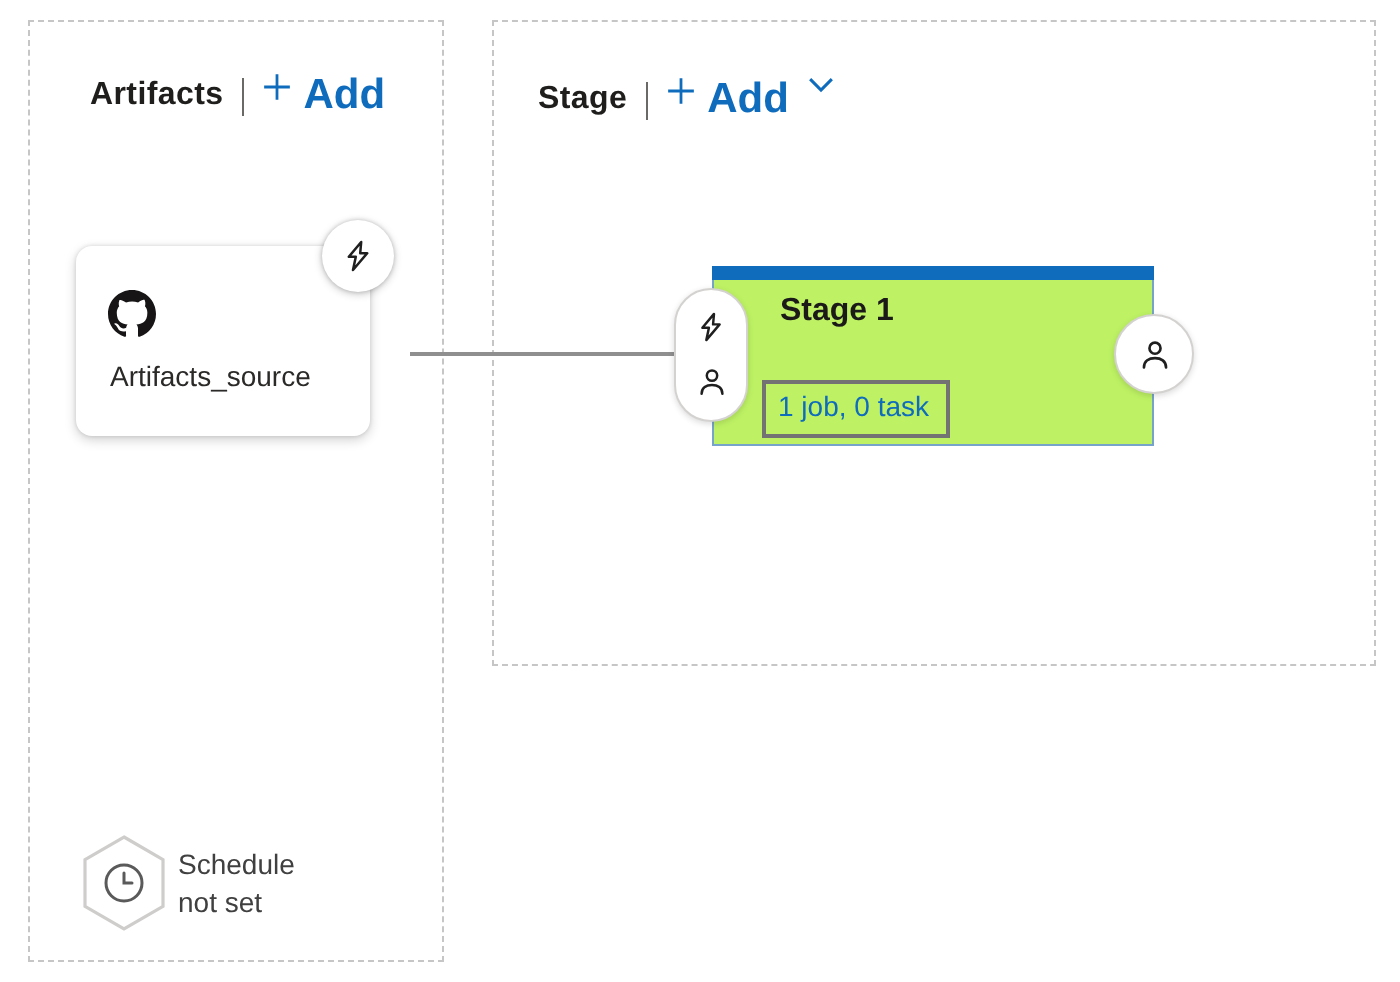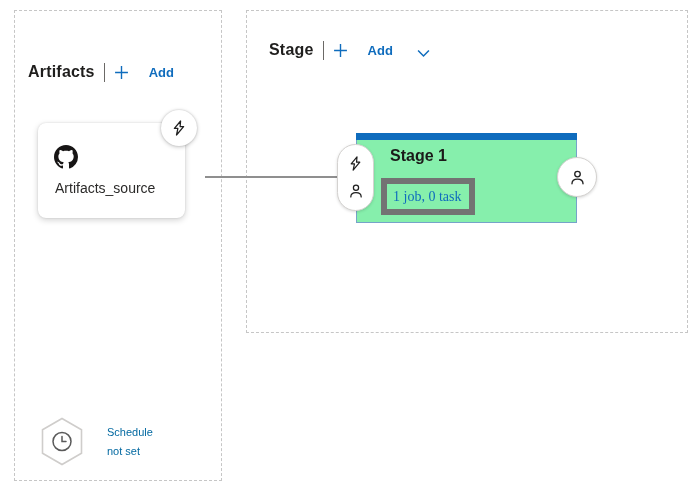--- a/index.html
+++ b/index.html
@@ -11,27 +11,27 @@
   .panel {
     position:absolute; border:1px dashed #c6c6c6; background:#ffffff;
     box-sizing:border-box;
   }
   .panel-artifacts { left:14px; top:10px; width:208px; height:471px; }
   .panel-stages   { left:246px; top:10px; width:442px; height:323px; }
 
   .panel-header {
     position:absolute; display:flex; align-items:center; gap:9px; height:24px;
   }
-  .hdr-artifacts { left:28px; top:36px;margin-top:24px; }
+  .hdr-artifacts { left:45px; top:36px; }
   .hdr-stages    { left:269px; top:38px; }
   .panel-title { font-size:16px; font-weight:700; color:#1f1e1d; letter-spacing:.2px; }
   .hdr-divider { width:1px; height:19px; background:#6b6966; }
   .add-button {
-    display:flex; align-items:flex-end; gap:20px; color:#0f6cbd; cursor:pointer;
-    font-size:13px; font-weight:600;
+    display:flex; align-items:flex-start; gap:6px; color:#0f6cbd; cursor:pointer;
+    font-size:21px; font-weight:600;
   }
   .add-button svg { display:block; }
 
   .artifact-card {
     position:absolute; width:147px; height:95px; background:#fff;
     border-radius:8px; box-sizing:border-box;
     box-shadow:0 0 2px rgba(0,0,0,.13), 0 2px 6px rgba(0,0,0,.18);
   }
   .card-1 { left:38px; top:123px; }
   .card-2 { left:38px; top:278px; }
@@ -42,36 +42,36 @@
   }
   .trigger-badge {
     position:absolute; left:123px; top:-13px; width:36px; height:36px;
     background:#fff; border-radius:50%;
     box-shadow:0 0 2px rgba(0,0,0,.18), 0 1px 4px rgba(0,0,0,.22);
     display:flex; align-items:center; justify-content:center; cursor:pointer;
   }
 
   .schedule-row { position:absolute; left:40px; top:417px; display:flex; align-items:center; }
   .hexagon-wrap { position:relative; width:44px; height:49px; }
-  .schedule-text { margin-left:23px; font-size:11px; color:#0369a1; line-height:19px; }
+  .schedule-text { margin-left:5px; font-size:14px; color:#404040; line-height:19px; }
 
   .connector { position:absolute; left:205px; top:176px; width:134px; height:1.5px; background:#8f8f8f; }
 
   .stage-card {
     position:absolute; left:356px; top:133px; width:221px; height:90px;
-    background:#86efac; border:1px solid #76a3c9; box-sizing:border-box;
+    background:#bef264; border:1px solid #76a3c9; box-sizing:border-box;
     cursor:pointer;
   }
   .stage-top-bar { position:absolute; left:-1px; right:-1px; top:-1px; height:7px; background:#0f6cbd; }
   .stage-title {
     position:absolute; left:33px; top:13px; font-size:16px; font-weight:700; color:#1b1a19;
   }
   .annotation-box {
-    position:absolute; left:24px; top:44px; border:6px solid #737373;
-    padding:3px 8px 4px 6px; display:inline-block; background:transparent;font-family:Liberation Serif, serif;
+    position:absolute; left:24px; top:56px; border:2px solid #737373;
+    padding:3px 8px 4px 6px; display:inline-block; background:transparent;
   }
   .jobs-link { font-size:14px; color:#0f6cbd; cursor:pointer; white-space:nowrap; }
 
   .pre-deploy-pill {
     position:absolute; left:337px; top:144px; width:37px; height:67px;
     background:#fff; border:1px solid #d4d2d0; border-radius:19px; box-sizing:border-box;
     box-shadow:0 1px 3px rgba(0,0,0,.15);
     display:flex; flex-direction:column; align-items:center; justify-content:space-evenly;
     cursor:pointer;
   }

